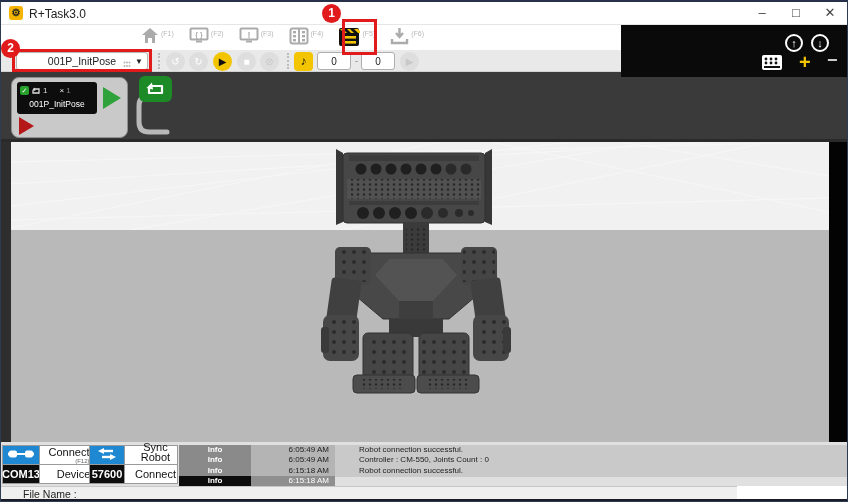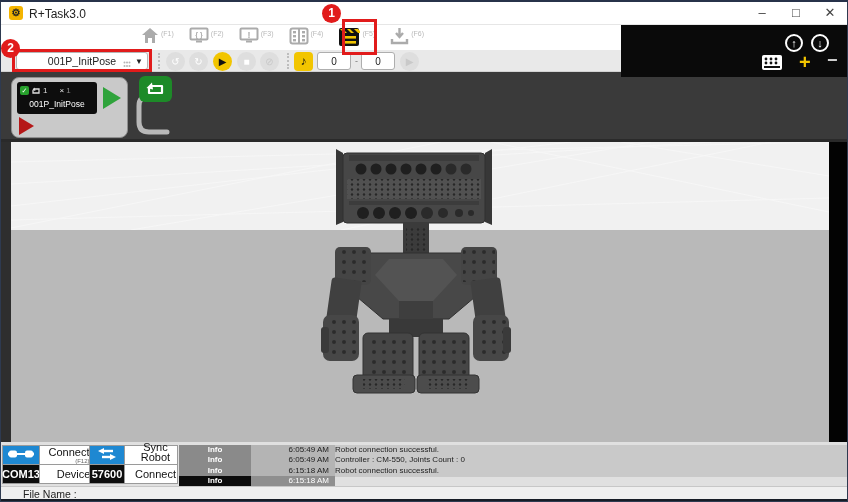--- a/index.html
+++ b/index.html
@@ -89,26 +89,26 @@
   .sb-white { background:#fff; color:#111; font-size:11px;padding-left:9px; }
   .sb-black { background:#0d0d0d; color:#fff; font-size:11px; font-weight:bold; }
   .sb-blue { background:#1e88d2; }
   .sb-label-wrap { text-align:center; line-height:10px; padding-top:2px; }
   .sb-sub { display:block; font-size:6px; color:#666; text-align:right; margin-top:-1px; }
   
   .logs { position:absolute; left:178px; top:3px; width:670px; height:41px; font-size:8px; }
   .log-row { display:grid; grid-template-columns:72px 84px 1fr; height:10.25px; line-height:10.25px; cursor:pointer; }
   .lg-level { background:#8a8a8a; color:#fff; text-align:center; border-bottom:1px solid #9b9b9b;font-weight:bold; }
   .lg-time { background:#b4b4b4; color:#222; text-align:right; padding-right:6px; border-bottom:1px solid #c0c0c0; }
-  .lg-msg { background:#c9c9c9; color:#222; padding-left:0; white-space:nowrap; overflow:hidden; }
+  .lg-msg { background:#c9c9c9; color:#222; padding-left:24px; white-space:nowrap; overflow:hidden; }
   .log-row.selected .lg-level { background:#0c0c0c; }
   .log-row.selected .lg-time { background:#8f8f8f; color:#fff; }
   .log-row.selected .lg-msg { background:#6f6f6f; color:#fff; }
   
-  .footer { position:absolute; left:0; top:484px; width:848px; height:13px; background:#efefef; border-top:1px solid #c7c7c7; }
+  .footer { position:absolute; left:0; top:484px; width:736px; height:13px; background:#efefef; border-top:1px solid #c7c7c7; }
   .file-name { position:absolute; left:22px; top:1px; font-size:10.5px; color:#222; }
   .bottom-strip { position:absolute; left:0; top:497px; width:848px; height:5px; background:#171c26; }
 </style>
 </head>
 <body>
 
 <div id="app">
 
   <div class="titlebar">
     <div class="app-ico">⚙</div>

